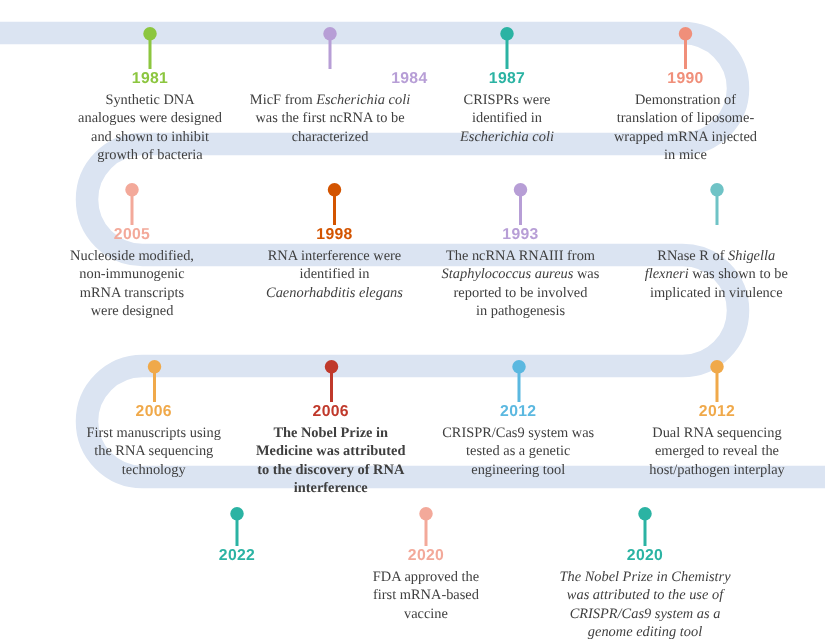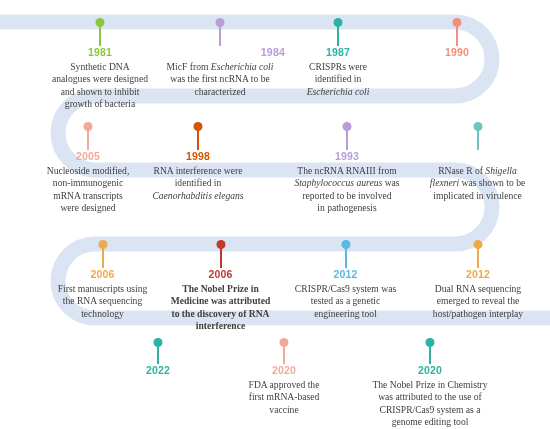--- a/index.html
+++ b/index.html
@@ -105,30 +105,31 @@
     <div class="dot" style="top:0px; background:#2bb3a3;"></div>
     <div class="stem" style="top:8px; height:20px; background:#2bb3a3;"></div>
     <div class="year" style="top:28px; color:#2bb3a3;">1987</div>
     <div class="desc" style="top:43px;">CRISPRs were<br>identified in<br><i>Escherichia coli</i></div>
   </div>
 
   <div class="event" style="left:392px; top:18px; width:130px; height:100px;">
     <div class="dot" style="top:0px; background:#f08f7a;"></div>
     <div class="stem" style="top:8px; height:20px; background:#f08f7a;"></div>
     <div class="year" style="top:28px; color:#f08f7a;">1990</div>
+    <div class="desc" style="top:43px;">Demonstration of<br>translation of liposome-<br>wrapped mRNA injected<br>in mice</div>
   </div>
 
   <div class="event" style="left:28px; top:122px; width:120px; height:100px;">
     <div class="dot" style="top:0px; background:#f3a99a;"></div>
     <div class="stem" style="top:8px; height:20px; background:#f3a99a;"></div>
     <div class="year" style="top:28px; color:#f3a99a;">2005</div>
     <div class="desc" style="top:43px;">Nucleoside modified,<br>non-immunogenic<br>mRNA transcripts<br>were designed</div>
   </div>
 
-  <div class="event" style="left:132px; top:122px; width:132px; height:100px;">
+  <div class="event" style="left:157px; top:122px; width:132px; height:100px;">
     <div class="dot" style="top:0px; background:#d35400;"></div>
     <div class="stem" style="top:8px; height:20px; background:#d35400;"></div>
     <div class="year" style="top:28px; color:#d35400;">1998</div>
     <div class="desc" style="top:43px;">RNA interference were<br>identified in<br><i>Caenorhabditis elegans</i></div>
   </div>
 
   <div class="event" style="left:278px; top:122px; width:138px; height:100px;">
     <div class="dot" style="top:0px; background:#b79ed6;"></div>
     <div class="stem" style="top:8px; height:20px; background:#b79ed6;"></div>
     <div class="year" style="top:28px; color:#b79ed6;">1993</div>
@@ -179,16 +180,16 @@
     <div class="dot" style="top:0px; background:#f3a99a;"></div>
     <div class="stem" style="top:8px; height:18px; background:#f3a99a;"></div>
     <div class="year" style="top:26px; color:#f3a99a;">2020</div>
     <div class="desc" style="top:41px;">FDA approved the<br>first mRNA-based<br>vaccine</div>
   </div>
 
   <div class="event" style="left:340px; top:338px; width:180px; height:90px;">
     <div class="dot" style="top:0px; background:#2bb3a3;"></div>
     <div class="stem" style="top:8px; height:18px; background:#2bb3a3;"></div>
     <div class="year" style="top:26px; color:#2bb3a3;">2020</div>
-    <div class="desc" style="top:41px;">The Nobel Prize in Chemistry<br>was attributed to the use of<br>CRISPR/Cas9 system as a<br>genome editing tool</div>
+    <div class="desc" style="top:41px;font-style:italic;">The Nobel Prize in Chemistry<br>was attributed to the use of<br>CRISPR/Cas9 system as a<br>genome editing tool</div>
   </div>
 
 </div>
 
 </body></html>

